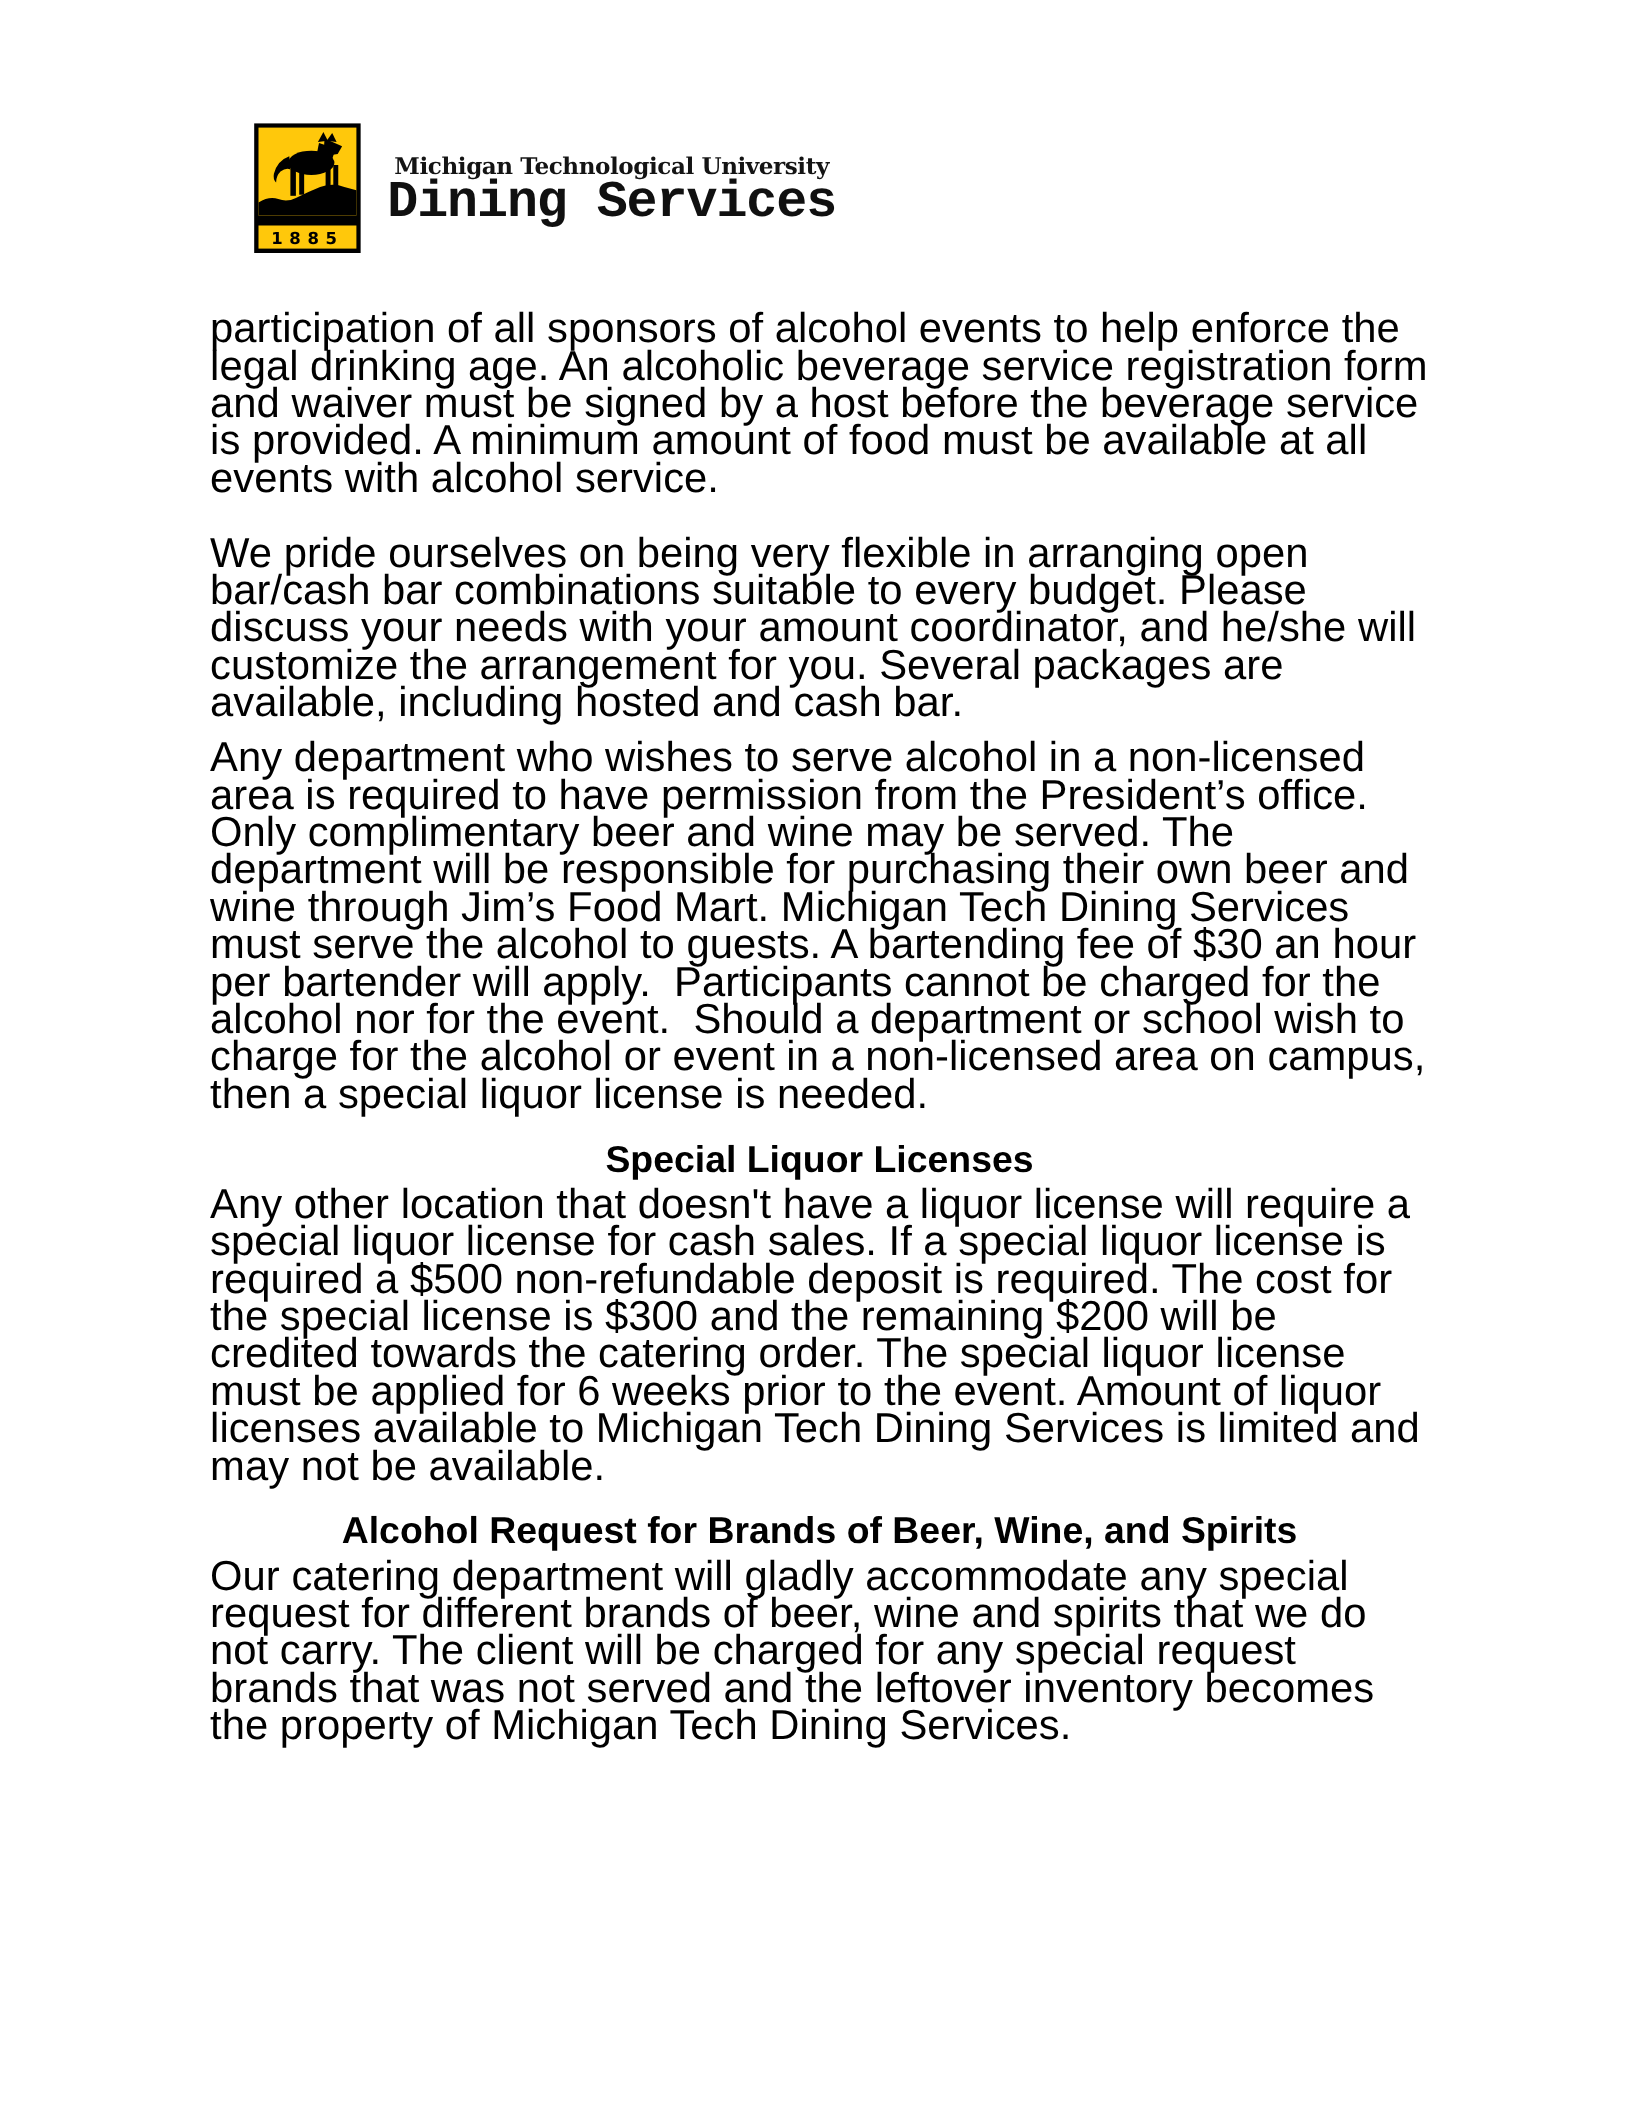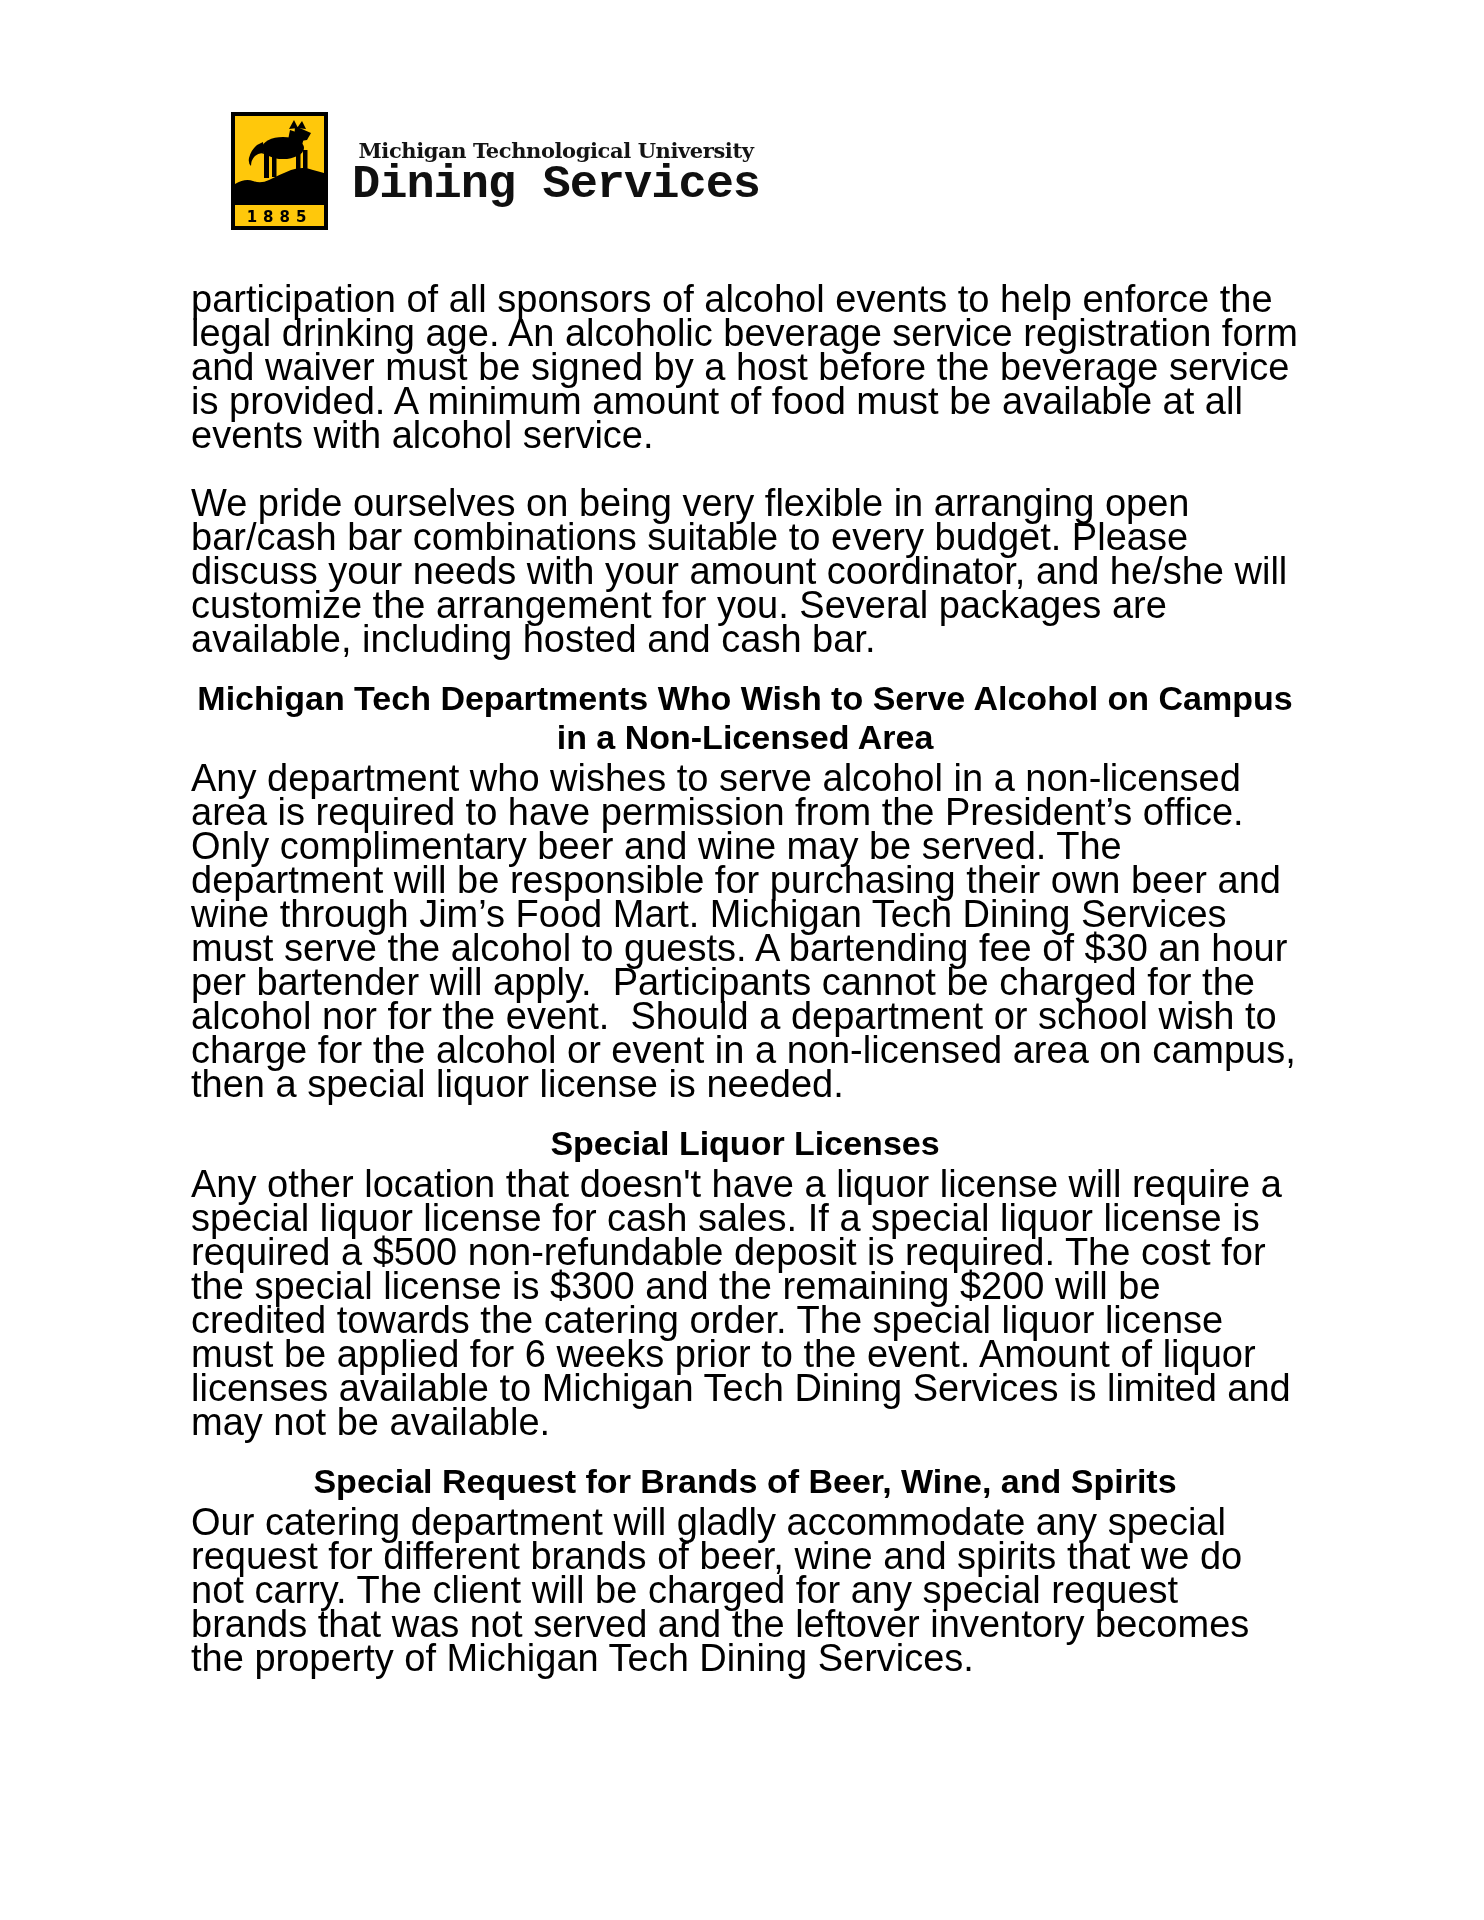--- a/index.html
+++ b/index.html
@@ -112,23 +112,22 @@
       <div class="brand-univ">Michigan Technological University</div>
       <div class="brand-dining">Dining Services</div>
     </div>
   </div>
 
   <main class="doc">
     <p>participation of all sponsors of alcohol events to help enforce the legal drinking age. An alcoholic beverage service registration form and waiver must be signed by a host before the beverage service is provided. A minimum amount of food must be available at all events with alcohol service.</p>
 
     <p class="gap-para">We pride ourselves on being very flexible in arranging open bar/cash bar combinations suitable to every budget. Please discuss your needs with your amount coordinator, and he/she will customize the arrangement for you. Several packages are available, including hosted and cash bar.</p>
 
-    <h2>Michigan Tech Departments Who Wish to Serve Alcohol on Campus in a Non-Licensed Area</h2>
     <p class="after-heading">Any department who wishes to serve alcohol in a non-licensed area is required to have permission from the President’s office.  Only complimentary beer and wine may be served. The department will be responsible for purchasing their own beer and wine through Jim’s Food Mart. Michigan Tech Dining Services must serve the alcohol to guests. A bartending fee of $30 an hour per bartender will apply.  Participants cannot be charged for the alcohol nor for the event.  Should a department or school wish to charge for the alcohol or event in a non-licensed area on campus, then a special liquor license is needed.</p>
 
     <h2>Special Liquor Licenses</h2>
     <p class="after-heading">Any other location that doesn't have a liquor license will require a special liquor license for cash sales. If a special liquor license is required a $500 non-refundable deposit is required. The cost for the special license is $300 and the remaining $200 will be credited towards the catering order. The special liquor license must be applied for 6 weeks prior to the event. Amount of liquor licenses available to Michigan Tech Dining Services is limited and may not be available.</p>
 
-    <h2>Special Request for Brands of Beer, Wine, and Spirits</h2>
+    <h2>Alcohol Request for Brands of Beer, Wine, and Spirits</h2>
     <p class="after-heading">Our catering department will gladly accommodate any special request for different brands of beer, wine and spirits that we do not carry. The client will be charged for any special request brands that was not served and the leftover inventory becomes the property of Michigan Tech Dining Services.</p>
   </main>
 
 </div>
 
 </body></html>

